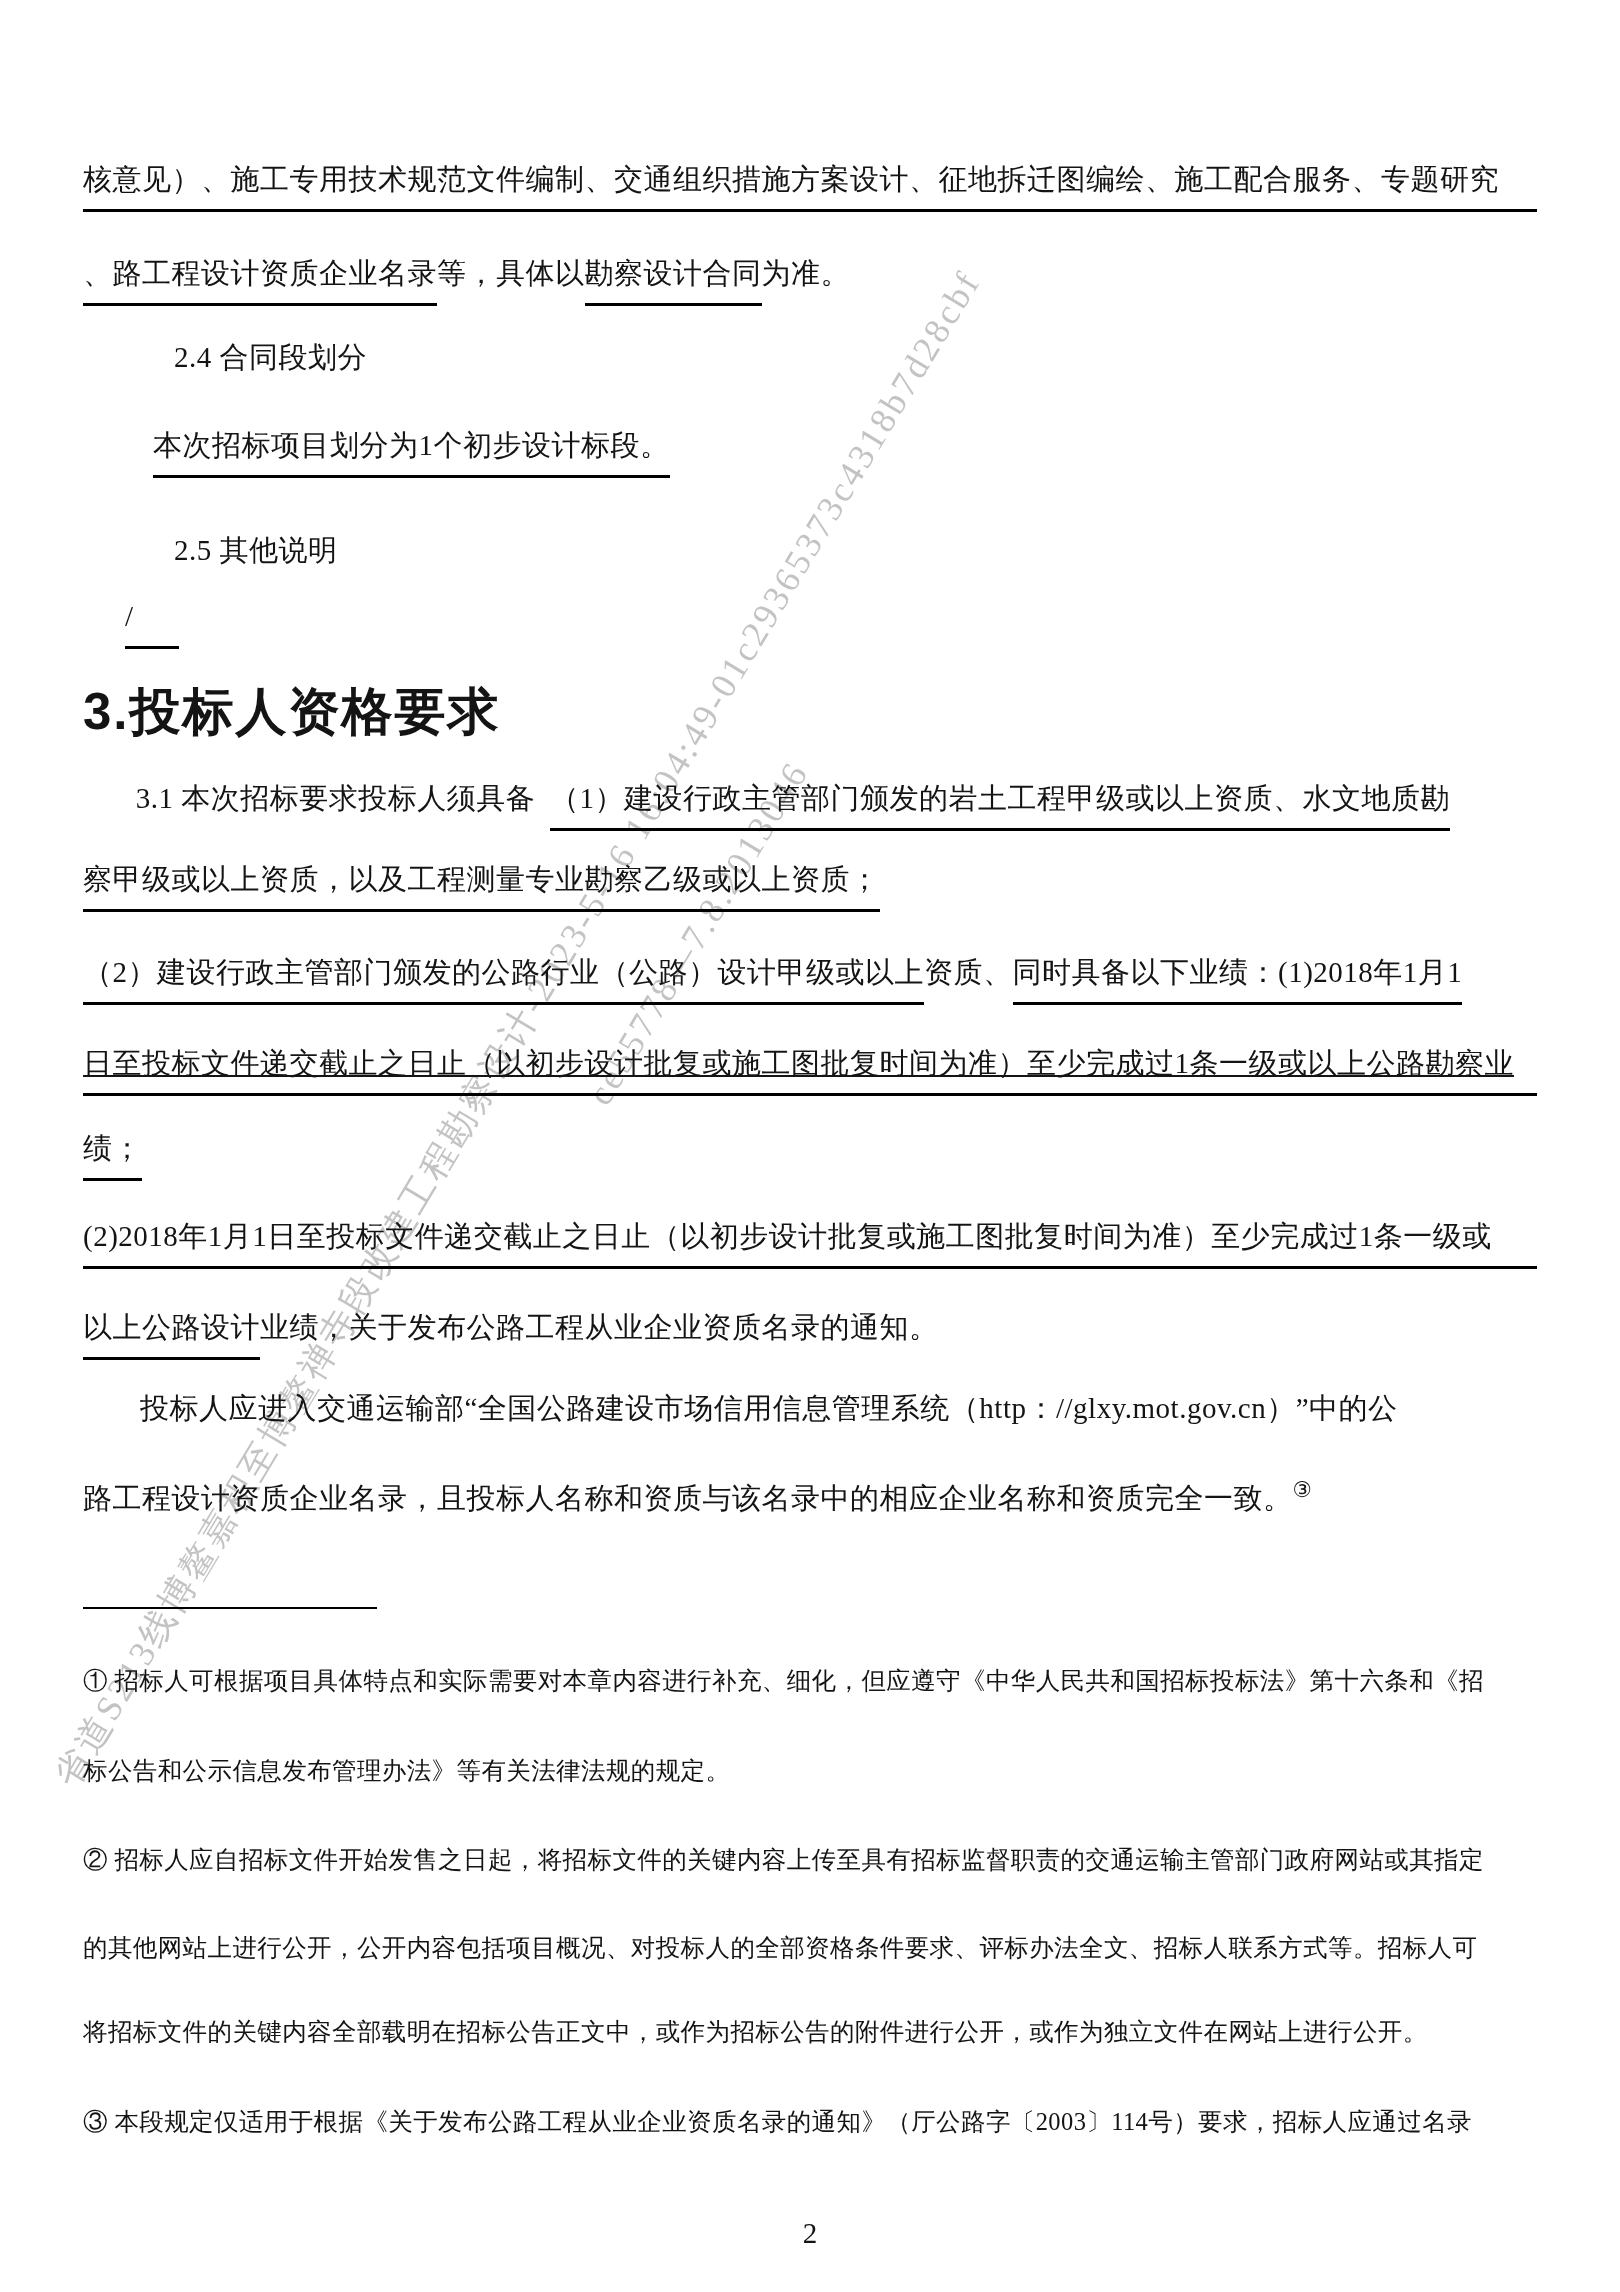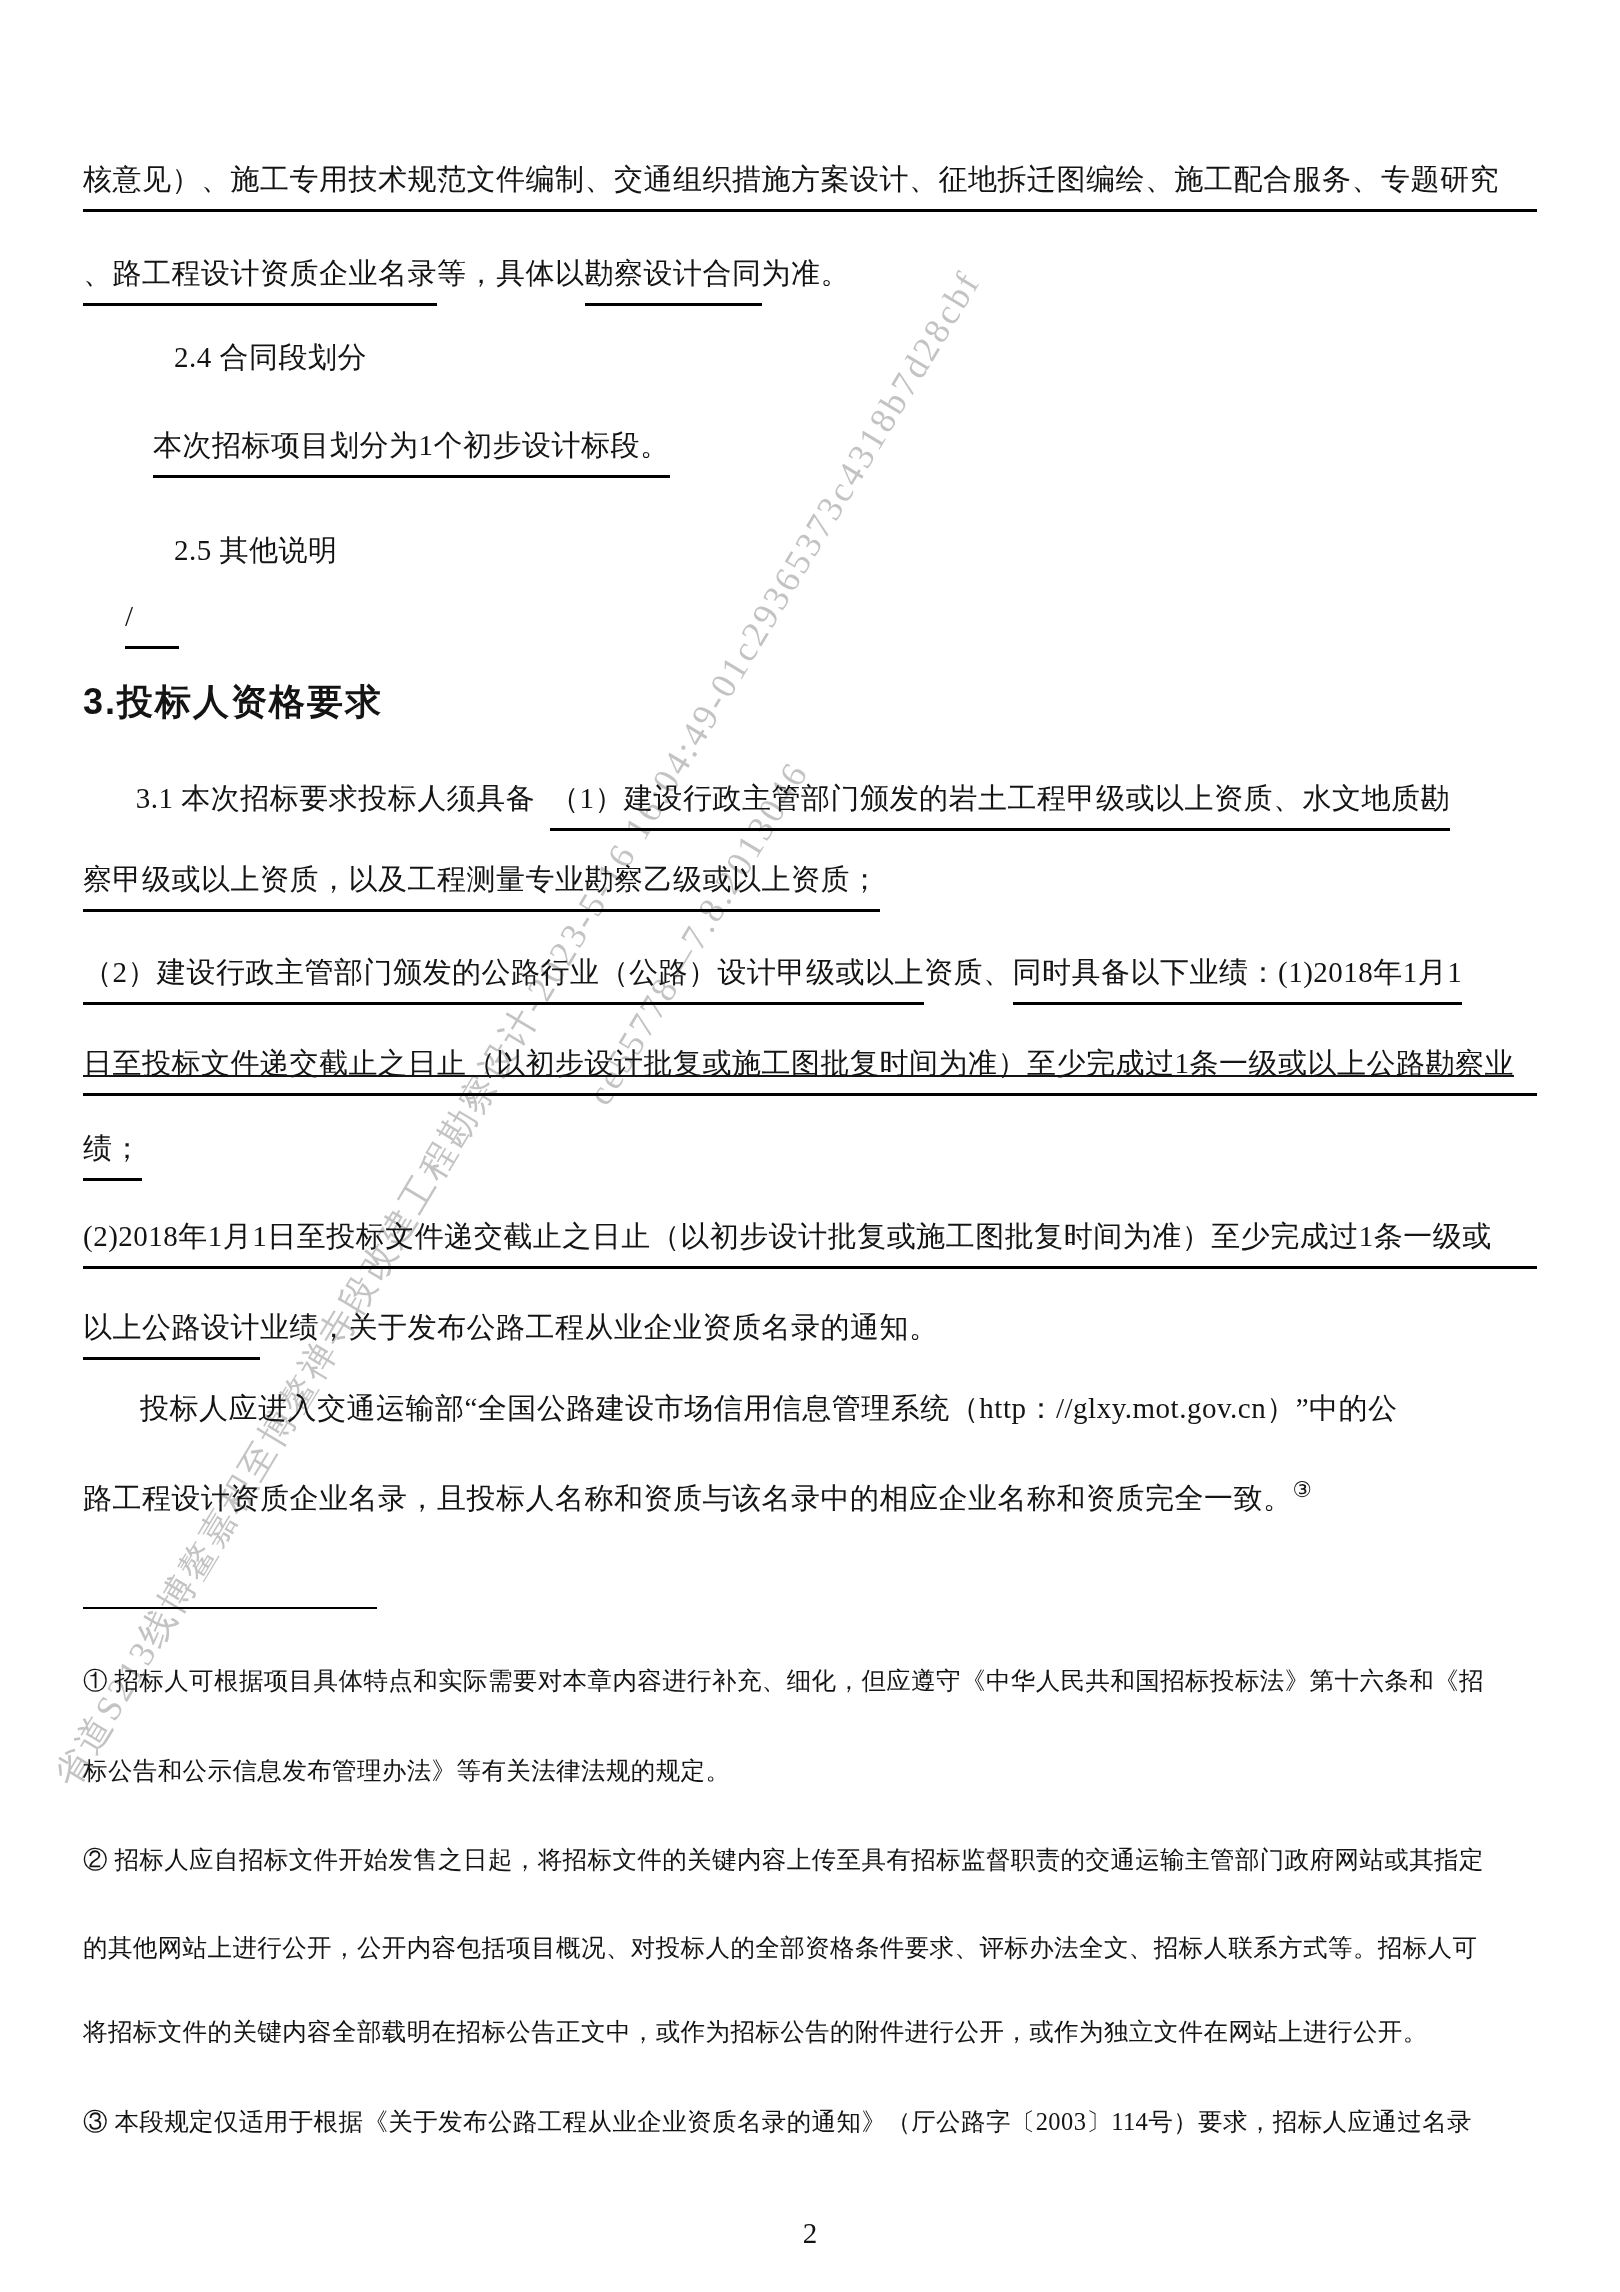--- a/index.html
+++ b/index.html
@@ -20,21 +20,21 @@
     letter-spacing: 0.5px;
   }
   .fullwidth { width: 1454px; }
   .u-block { border-bottom: 3.9px solid #000; padding-bottom: 12.7px; }
   .u-inline { border-bottom: 3.9px solid #000; padding-bottom: 12.7px; display: inline-block; }
   .plain-inline { display: inline-block; padding-bottom: 12.7px; text-align: center; }
   .h3 {
     position: absolute;
     font-family: "Liberation Sans", "DejaVu Sans", sans-serif;
     font-weight: 700;
-    font-size: 36px;
+    font-size: 51px;
     letter-spacing: 2px;
     white-space: nowrap;
   }
   .footnote {
     position: absolute;
     font-size: 24.5px;
     line-height: 1.2;
     white-space: nowrap;
     letter-spacing: 0.4px;
   }

